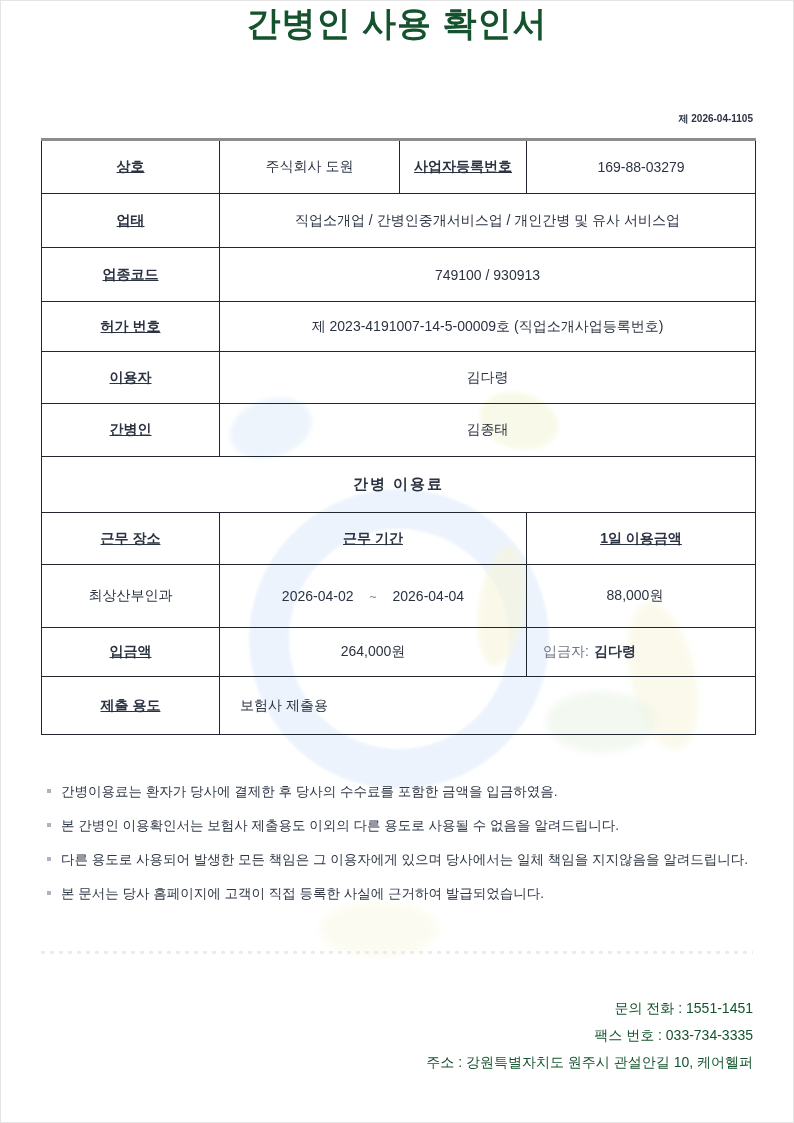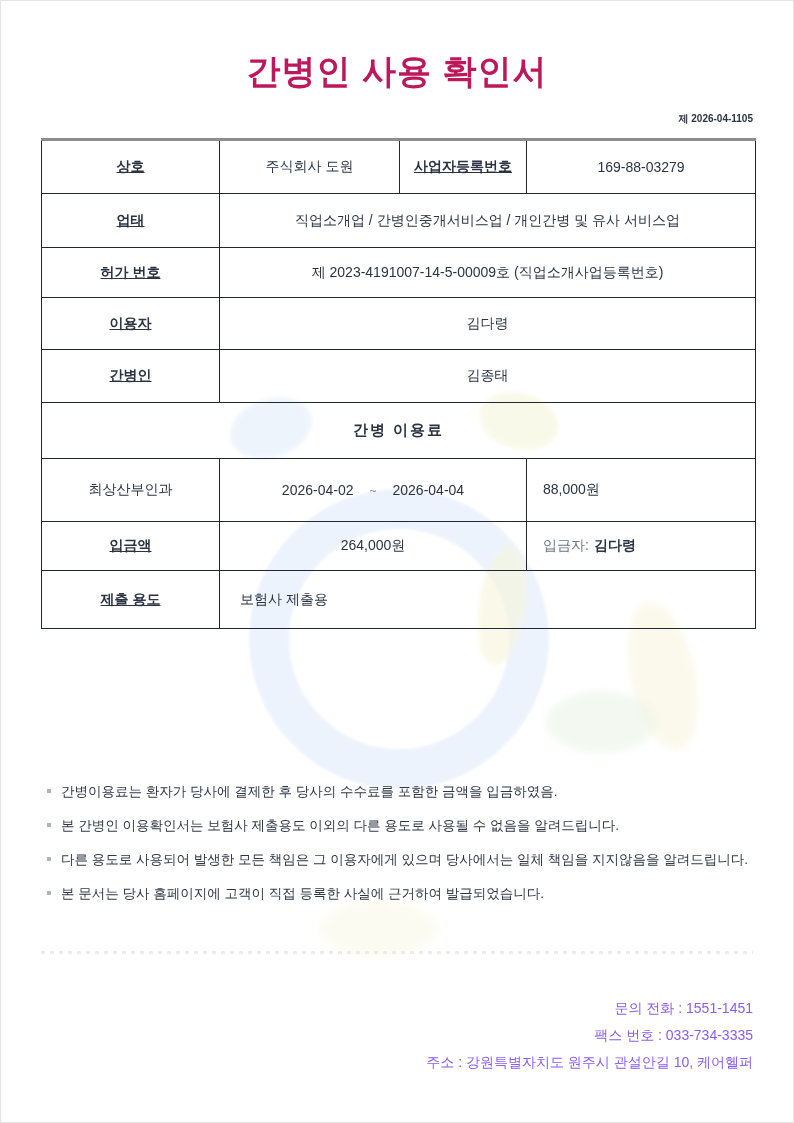--- a/index.html
+++ b/index.html
@@ -22,24 +22,24 @@
   .wm-yellow-top  { left: 478px; top: 392px; width: 80px;  height: 56px;  background: #f5f6da; opacity: .6;  transform: rotate(14deg);  filter: blur(2px); }
   .wm-blue-ring   { left: 248px; top: 488px; width: 300px; height: 300px; background: transparent; border: 40px solid #e4eefb; opacity: .65; filter: blur(1px); }
   .wm-yellow-band { left: 478px; top: 545px; width: 46px;  height: 120px; background: #f8f5dc; opacity: .6; transform: rotate(8deg);  filter: blur(2px); }
   .wm-yellow-low  { left: 318px; top: 900px; width: 120px; height: 56px;  background: #faf8e2; opacity: .45; filter: blur(3px); }
   .wm-yellow-right{ left: 630px; top: 600px; width: 64px;  height: 150px; background: #f7f4d9; opacity: .5; transform: rotate(-12deg); filter: blur(3px); }
   .wm-green-blob  { left: 545px; top: 690px; width: 110px; height: 62px;  background: #eaf4e6; opacity: .55; filter: blur(3px); }
 
   
   .title {
     position: relative; z-index: 1;
-    margin: 0; padding-top: 48px;
+    margin: 0; 
     text-align: center;
     font-size: 34px; font-weight: 700; letter-spacing: 1px;
-    color: #be185d;
+    color: #14532d;
   }
   .doc-number {
     position: absolute; z-index: 1;
     top: 111px; right: 40px;
     font-size: 10px; font-weight: 700; color: #2b3342;
   }
 
   
   table.doc-table {
     position: absolute; z-index: 1;
@@ -54,21 +54,21 @@
     font-size: 14px;
     text-align: center;
     vertical-align: middle;
     padding: 0 8px;
     background: transparent;
     color: #2b3342;
   }
   .doc-table .lbl { font-weight: 700; text-decoration: underline; }
   .doc-table .bold { font-weight: 400; }
   .doc-table .left  { text-align: left;  padding-left: 20px; }
-  .doc-table .right { text-align: left; padding-right: 28px; padding-left: 16px; }
+  .doc-table .right { text-align: center; padding-right: 28px; padding-left: 16px; }
   .doc-table .section-hd { font-weight: 700; font-size: 15px; letter-spacing: 2px; }
   .tilde { color: #7b8492; font-size: 12px; padding: 0 16px; }
   .depositor-lbl { color: #6b7585; font-weight: 400; }
   .depositor-name { font-weight: 700; margin-left: 5px; }
 
   
   .r1  td { height: 54px; }
   .r2  td { height: 54px; }
   .r3  td { height: 54px; }
   .r4  td { height: 50px; }
@@ -105,21 +105,21 @@
     height: 3px;
     background: repeating-linear-gradient(90deg, #ececec 0 4px, transparent 4px 9px);
   }
 
   
   .footer-contact {
     position: absolute; z-index: 1;
     right: 40px; top: 994px;
     text-align: right;
     font-size: 14px; line-height: 27px;
-    color: #8b5cf6;
+    color: #14532d;
   }
 </style>
 </head>
 <body>
 
 <div class="page">
 
   <div class="watermark">
     <div class="wm wm-blue-blob"></div>
     <div class="wm wm-yellow-top"></div>
@@ -145,34 +145,43 @@
       <tr class="r1">
         <td class="lbl">상호</td>
         <td>주식회사 도원</td>
         <td class="lbl">사업자등록번호</td>
         <td class="bold">169-88-03279</td>
       </tr>
       <tr class="r2">
         <td class="lbl">업태</td>
         <td colspan="3">직업소개업 / 간병인중개서비스업 / 개인간병 및 유사 서비스업</td>
       </tr>
+      <tr class="r3">
+        <td class="lbl">업종코드</td>
+        <td colspan="3">749100 / 930913</td>
+      </tr>
       <tr class="r4">
         <td class="lbl">허가 번호</td>
         <td colspan="3">제 2023-4191007-14-5-00009호 (직업소개사업등록번호)</td>
       </tr>
       <tr class="r5">
         <td class="lbl">이용자</td>
         <td colspan="3">김다령</td>
       </tr>
       <tr class="r6">
         <td class="lbl">간병인</td>
         <td colspan="3">김종태</td>
       </tr>
       <tr class="r7">
         <td colspan="4" class="section-hd">간병 이용료</td>
+      </tr>
+      <tr class="r8">
+        <td class="lbl">근무 장소</td>
+        <td colspan="2" class="lbl">근무 기간</td>
+        <td class="lbl">1일 이용금액</td>
       </tr>
       <tr class="r9">
         <td class="bold">최상산부인과</td>
         <td colspan="2" class="bold">
           <span>2026-04-02</span><span class="tilde">~</span><span>2026-04-04</span>
         </td>
         <td class="bold right">88,000원</td>
       </tr>
       <tr class="r10">
         <td class="lbl">입금액</td>

